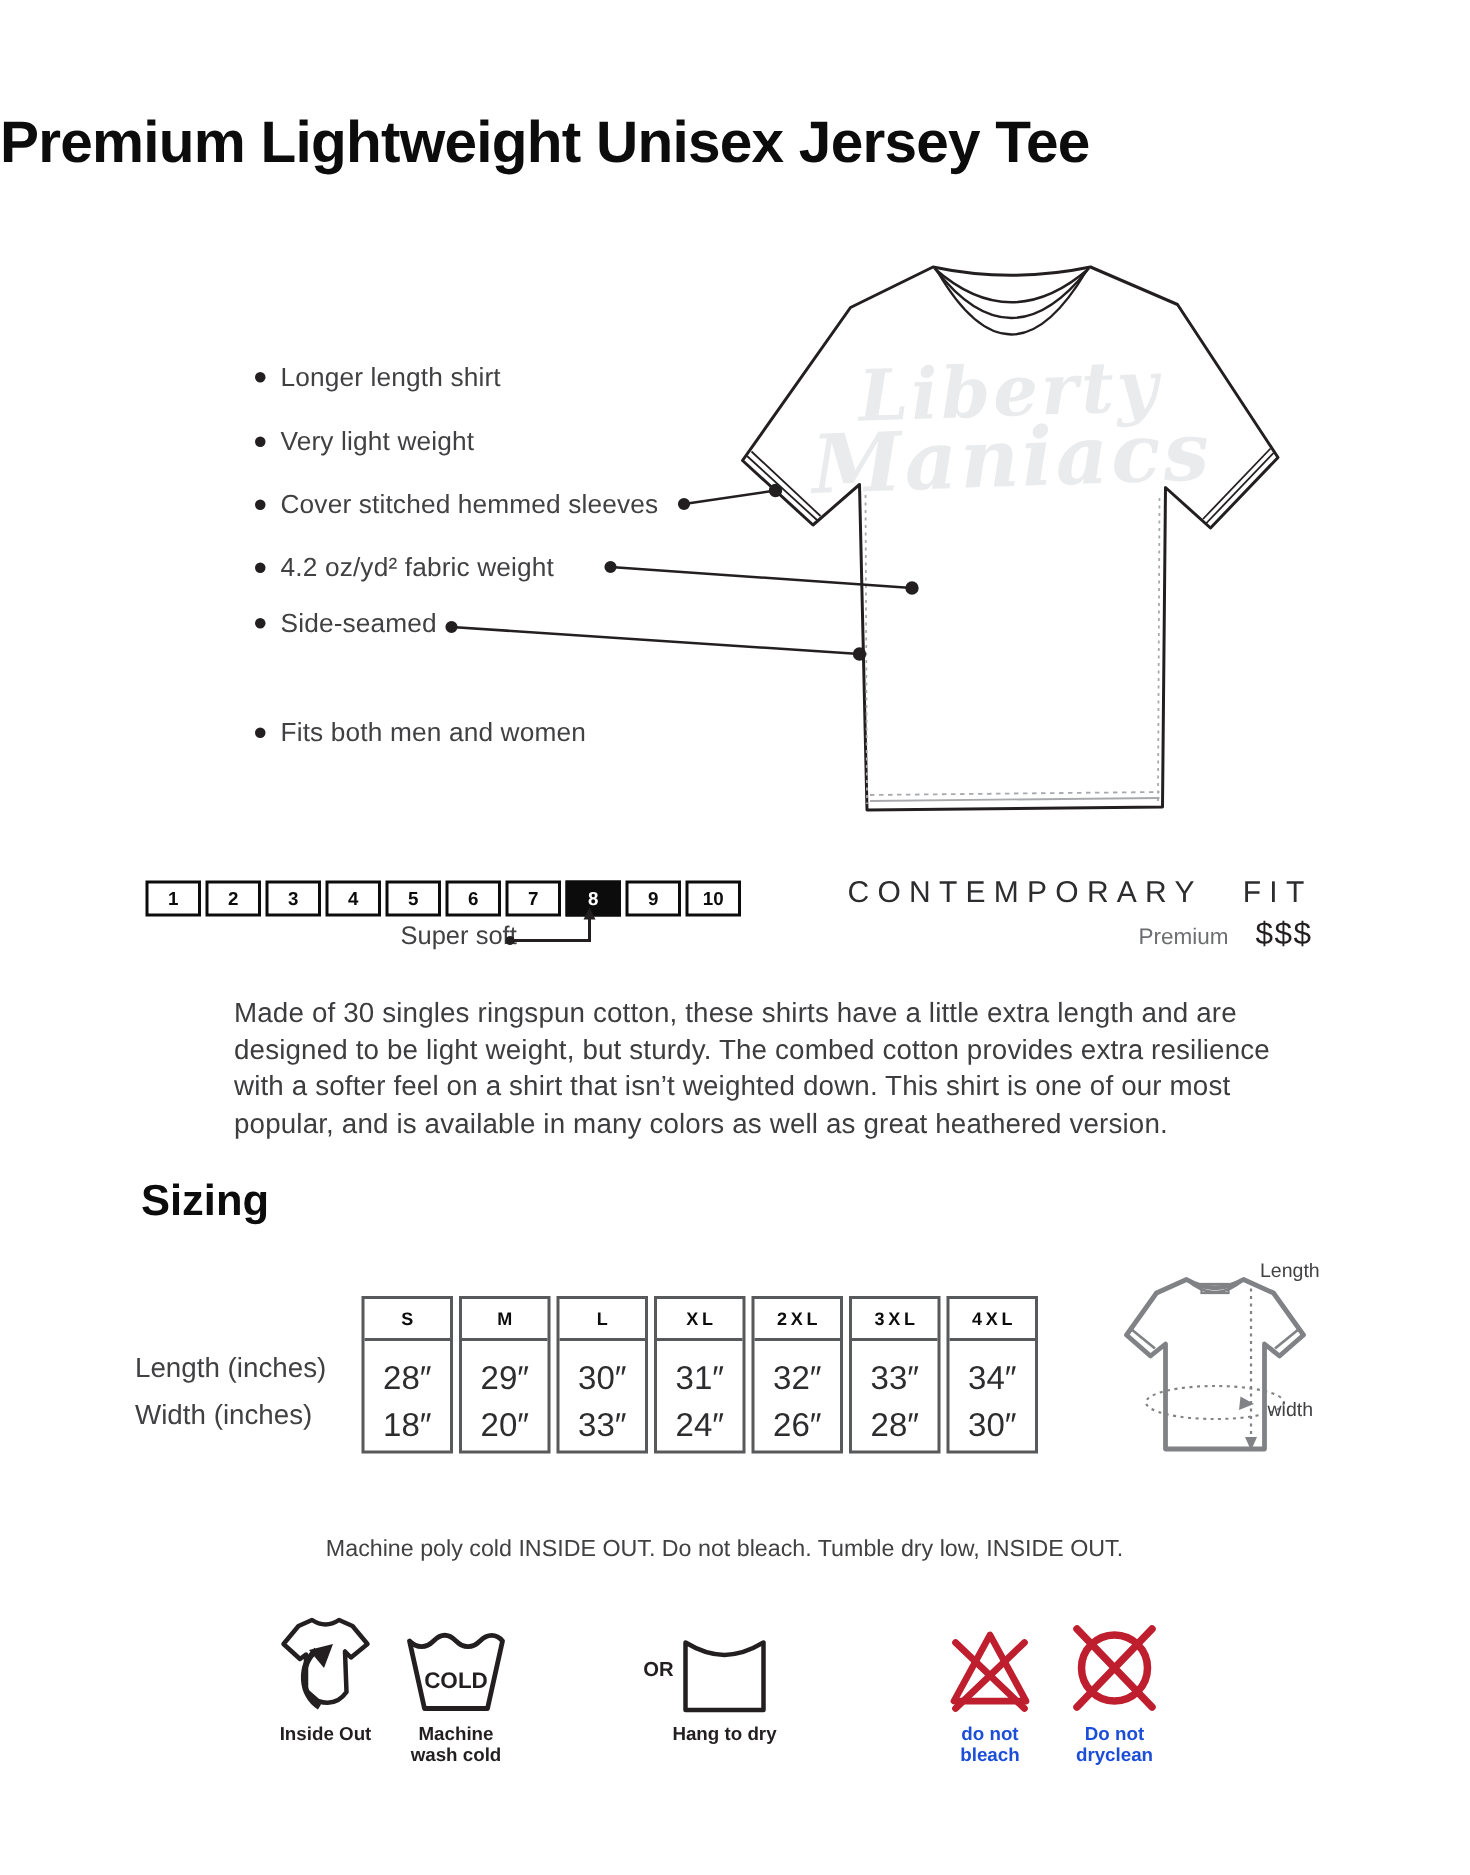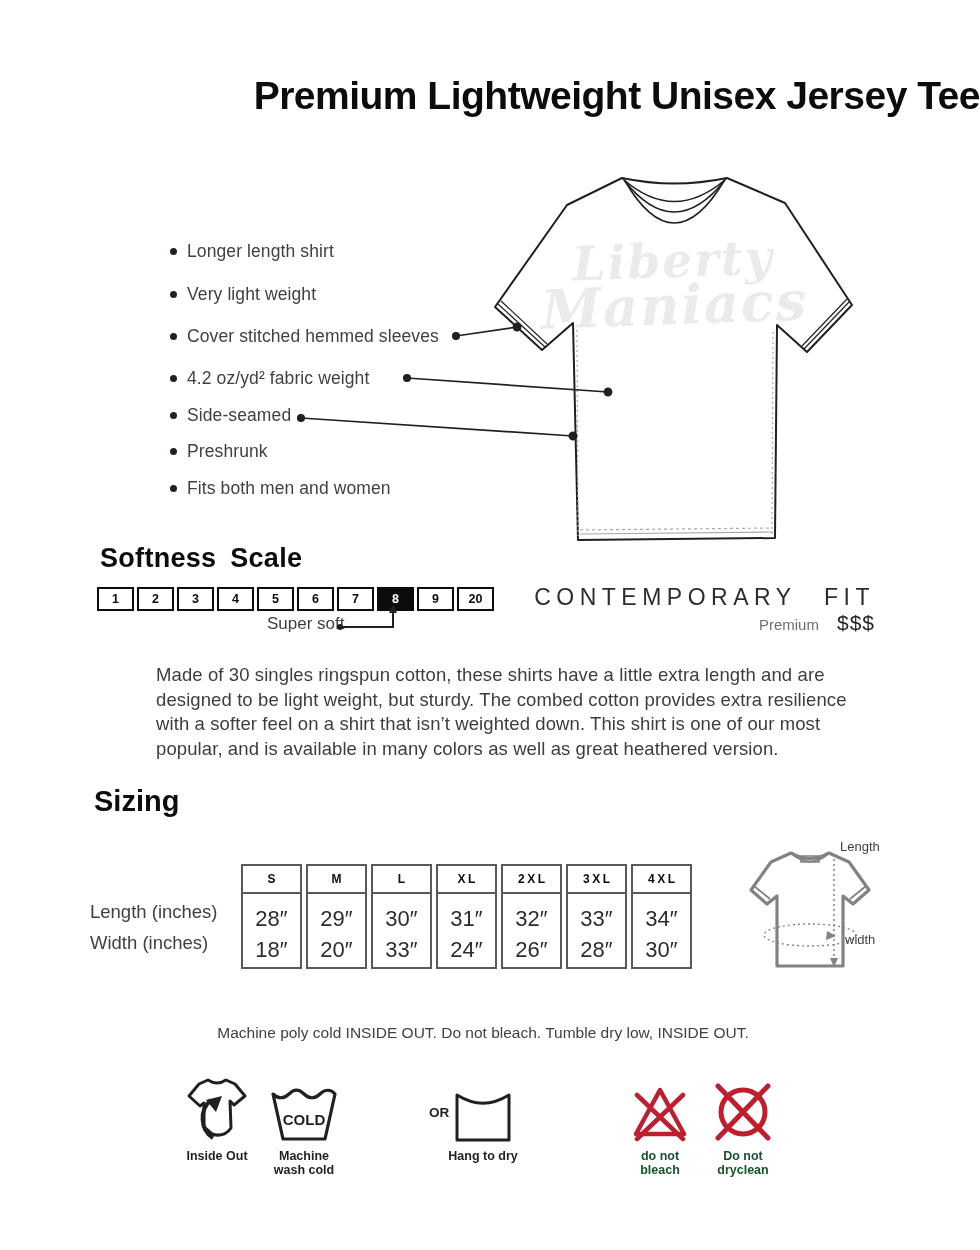--- a/index.html
+++ b/index.html
@@ -5,21 +5,21 @@
   * { margin:0; padding:0; box-sizing:border-box; }
   html,body { background:#ffffff; }
   #page {
     position:relative; width:980px; height:1250px; background:#ffffff;
     font-family:"Liberation Sans", sans-serif; color:#231f20; overflow:hidden;
   }
   .abs { position:absolute; }
 
   
   #title {
-    top:74px; left:0; width:980px; text-align:right;
+    top:74px; left:0; width:980px; text-align:left;
     font-size:39px; font-weight:700; letter-spacing:-0.5px; color:#0c0c0c;
   }
 
   
   .feature-item {
     left:168px; width:322px; padding-left:19px;
     font-size:17.5px; line-height:23px; color:#414042; letter-spacing:0.1px;
   }
   .feature-item::before {
     content:""; position:absolute; left:2px; top:8px;
@@ -31,21 +31,21 @@
   #softness-scale { left:97px; top:587px; display:flex; gap:3px; }
   .scale-box {
     width:37px; height:24px; border:2px solid #0c0c0c; background:#ffffff;
     display:flex; align-items:center; justify-content:center;
     font-size:12.5px; font-weight:700; color:#0c0c0c;
   }
   .scale-box.active { background:#0c0c0c; color:#ffffff; }
   #supersoft-label { left:267px; top:614px; font-size:17px; color:#414042; }
 
   
-  #fit-label { top:584px; right:105px; font-size:23px; letter-spacing:5.5px; word-spacing:16px; color:#2d2d2f; }
+  #fit-label { top:584px; right:105px; font-size:20px; letter-spacing:5.5px; word-spacing:16px; color:#2d2d2f; }
   #fit-tier-row { top:611px; right:105px; display:flex; align-items:baseline; gap:18px; }
   #fit-tier { font-size:15px; color:#6d6e71; }
   #fit-price { font-size:21px; color:#231f20; letter-spacing:1px; }
 
   
   #description { left:156px; top:663px; width:692px; font-size:18.5px; line-height:24.5px; color:#3d3d3f; letter-spacing:0.1px; }
 
   
   #sizing-heading { left:94px; top:785px; font-size:29px; font-weight:700; color:#0c0c0c; }
   #size-row-label-length { left:90px; top:901px; font-size:18.5px; color:#414042; }
@@ -60,38 +60,37 @@
   .size-col .vals { padding:8px 0 3px 0; }
 
   
   #care-instructions { top:1024px; left:0; width:966px; text-align:center; font-size:15.5px; color:#414042; }
   .care-item { display:flex; flex-direction:column; align-items:center; }
   .care-iconbox { height:66px; display:flex; align-items:flex-end; justify-content:flex-end; }
   .care-label {
     margin-top:7px; font-size:12.5px; font-weight:700; line-height:14px;
     text-align:center; white-space:pre-line; color:#231f20;
   }
-  .care-label.red { color:#14532d;text-align:center; }
+  .care-label.red { color:#1d4ed8;text-align:center; }
   #care-or { font-size:13.5px; font-weight:700; color:#231f20; }
 
   svg { display:block; }
 </style>
 </head>
 <body>
 
 <div id="page">
 
   <div id="title" class="abs">Premium Lightweight Unisex Jersey Tee</div>
 
   <div class="abs feature-item" style="top:240px;">Longer length shirt</div>
   <div class="abs feature-item" style="top:283px;">Very light weight</div>
   <div class="abs feature-item" style="top:325px;">Cover stitched hemmed sleeves</div>
   <div class="abs feature-item" style="top:367px;">4.2 oz/yd² fabric weight</div>
   <div class="abs feature-item" style="top:404px;">Side-seamed</div>
-  <div class="abs feature-item" style="top:440px;">Preshrunk</div>
   <div class="abs feature-item" style="top:477px;">Fits both men and women</div>
 
   <svg class="abs" style="left:290px; top:162px; pointer-events:none;" width="650" height="392" viewBox="0 0 650 392">
 
     <path d="M332,16 Q384,27 437,16 L495,41 L562,143 L517,190 L487,163 L485,376 L288,378 L283,161 L252,188 L205,145 L277,43 Z" fill="#ffffff" stroke="#231f20" stroke-width="2" stroke-linejoin="round"></path>
 
     <g stroke="#231f20" stroke-width="1.6" fill="none">
       <path d="M333,17 Q384,62 436,17"></path>
       <path d="M334,18 Q384,82 435,18"></path>
       <path d="M335,19 Q384,103 434,19"></path>
@@ -122,32 +121,31 @@
         <circle cx="227" cy="165" r="3.6"></circle>
       <line x1="117" y1="216" x2="318" y2="230"></line>
         <circle cx="117" cy="216" r="3.2"></circle>
         <circle cx="318" cy="230" r="3.6"></circle>
       <line x1="11" y1="256" x2="283" y2="274"></line>
         <circle cx="11" cy="256" r="3.2"></circle>
         <circle cx="283" cy="274" r="3.6"></circle>
     </g>
   </svg>
 
-  <div id="softness-heading" class="abs">Softness Scale</div>
   <div id="softness-scale" class="abs">
     <div class="scale-box">1</div>
     <div class="scale-box">2</div>
     <div class="scale-box">3</div>
     <div class="scale-box">4</div>
     <div class="scale-box">5</div>
     <div class="scale-box">6</div>
     <div class="scale-box">7</div>
     <div class="scale-box active">8</div>
     <div class="scale-box">9</div>
-    <div class="scale-box">20</div>
+    <div class="scale-box">10</div>
   </div>
   <div id="supersoft-label" class="abs">Super soft</div>
   <svg class="abs" style="left:332px; top:603px;" width="72" height="32" viewBox="0 0 72 32">
     <circle cx="8" cy="24" r="3" fill="#231f20"></circle>
     <path d="M8,24 H61 V8" fill="none" stroke="#231f20" stroke-width="2"></path>
     <polygon points="57,10 65,10 61,2" fill="#231f20"></polygon>
   </svg>
 
   <div id="fit-label" class="abs">CONTEMPORARY FIT</div>
   <div id="fit-tier-row" class="abs">

